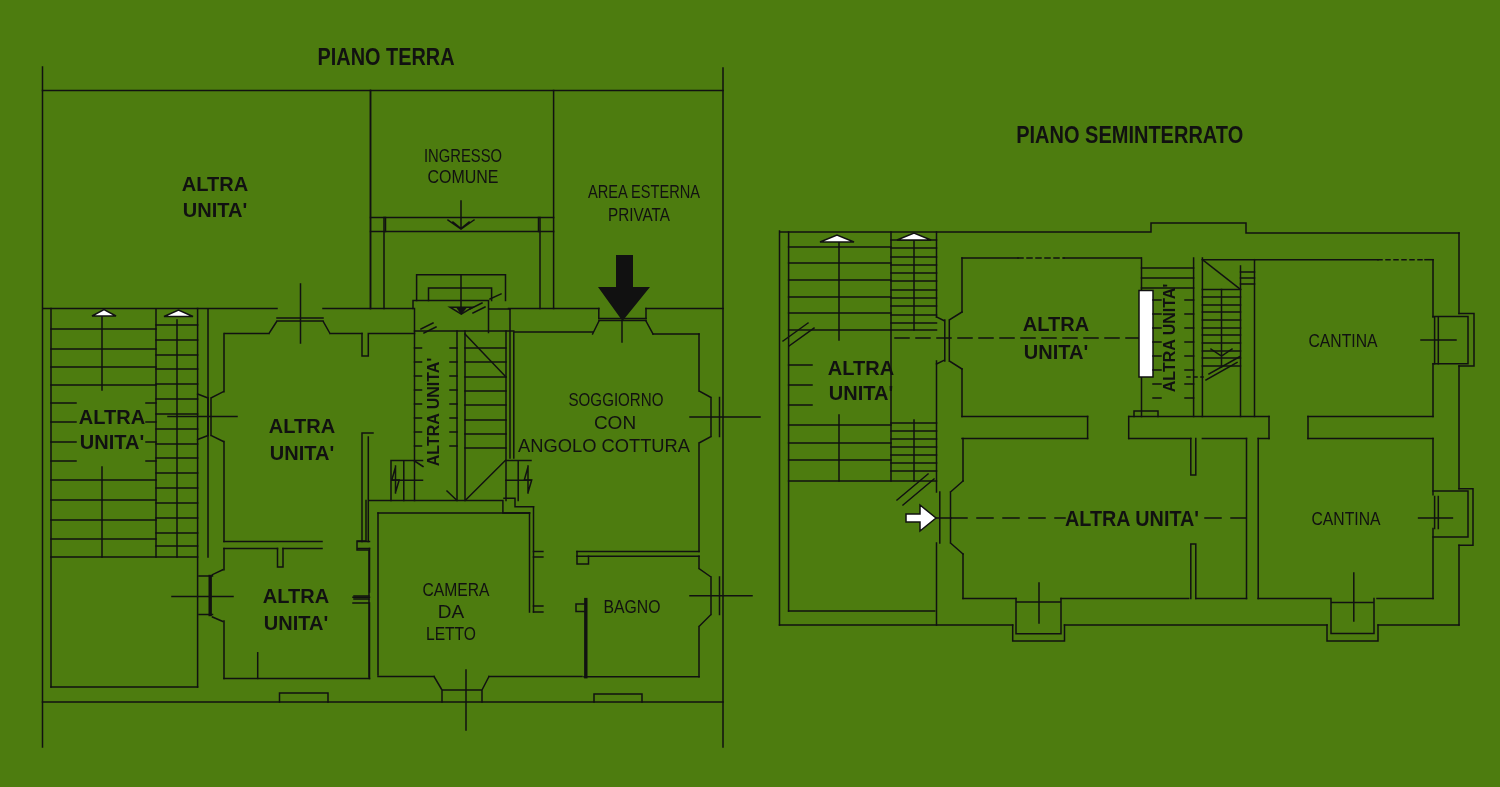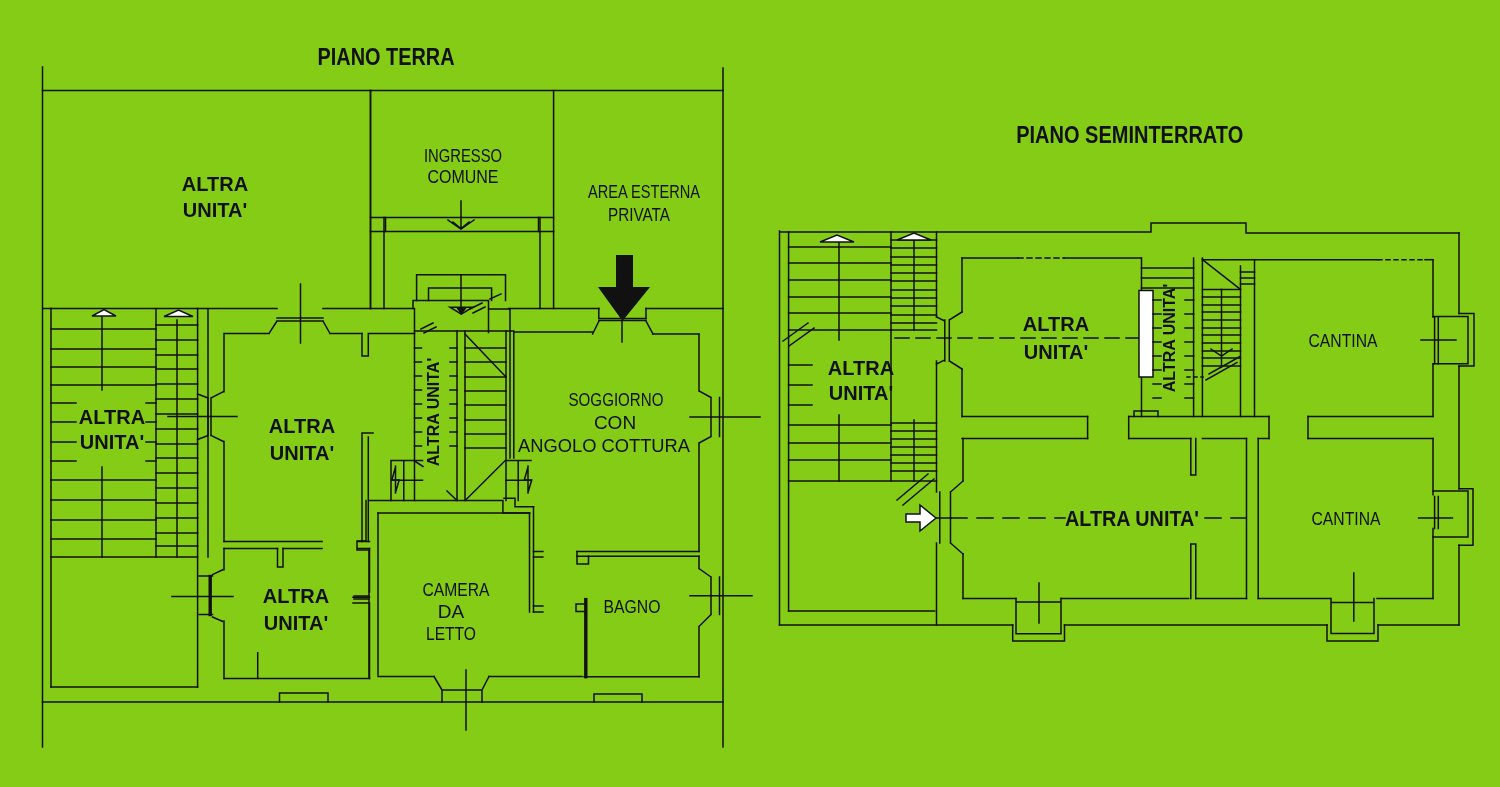--- a/index.html
+++ b/index.html
@@ -1,16 +1,16 @@
 <!DOCTYPE html>
 <html><head>
 <meta charset="utf-8">
 <style>
   html,body{margin:0;padding:0;background:#ffffff;}
-  .wrap{position:relative;width:1500px;height:787px;background:#84cc16;overflow:hidden;}
+  .wrap{position:relative;width:1500px;height:787px;background:#4d7c0f;overflow:hidden;}
   svg{position:absolute;left:0;top:0;}
   text{font-family:"Liberation Sans", sans-serif;fill:#111;}
   .t-title{font-size:24px;font-weight:bold;}
   .t-big{font-size:20px;font-weight:bold;}
   .t-med{font-size:20px;font-weight:bold;}
   .t-room{font-size:19px;}
   .t-rot{font-size:16px;font-weight:bold;}
 </style>
 </head>
 <body>

